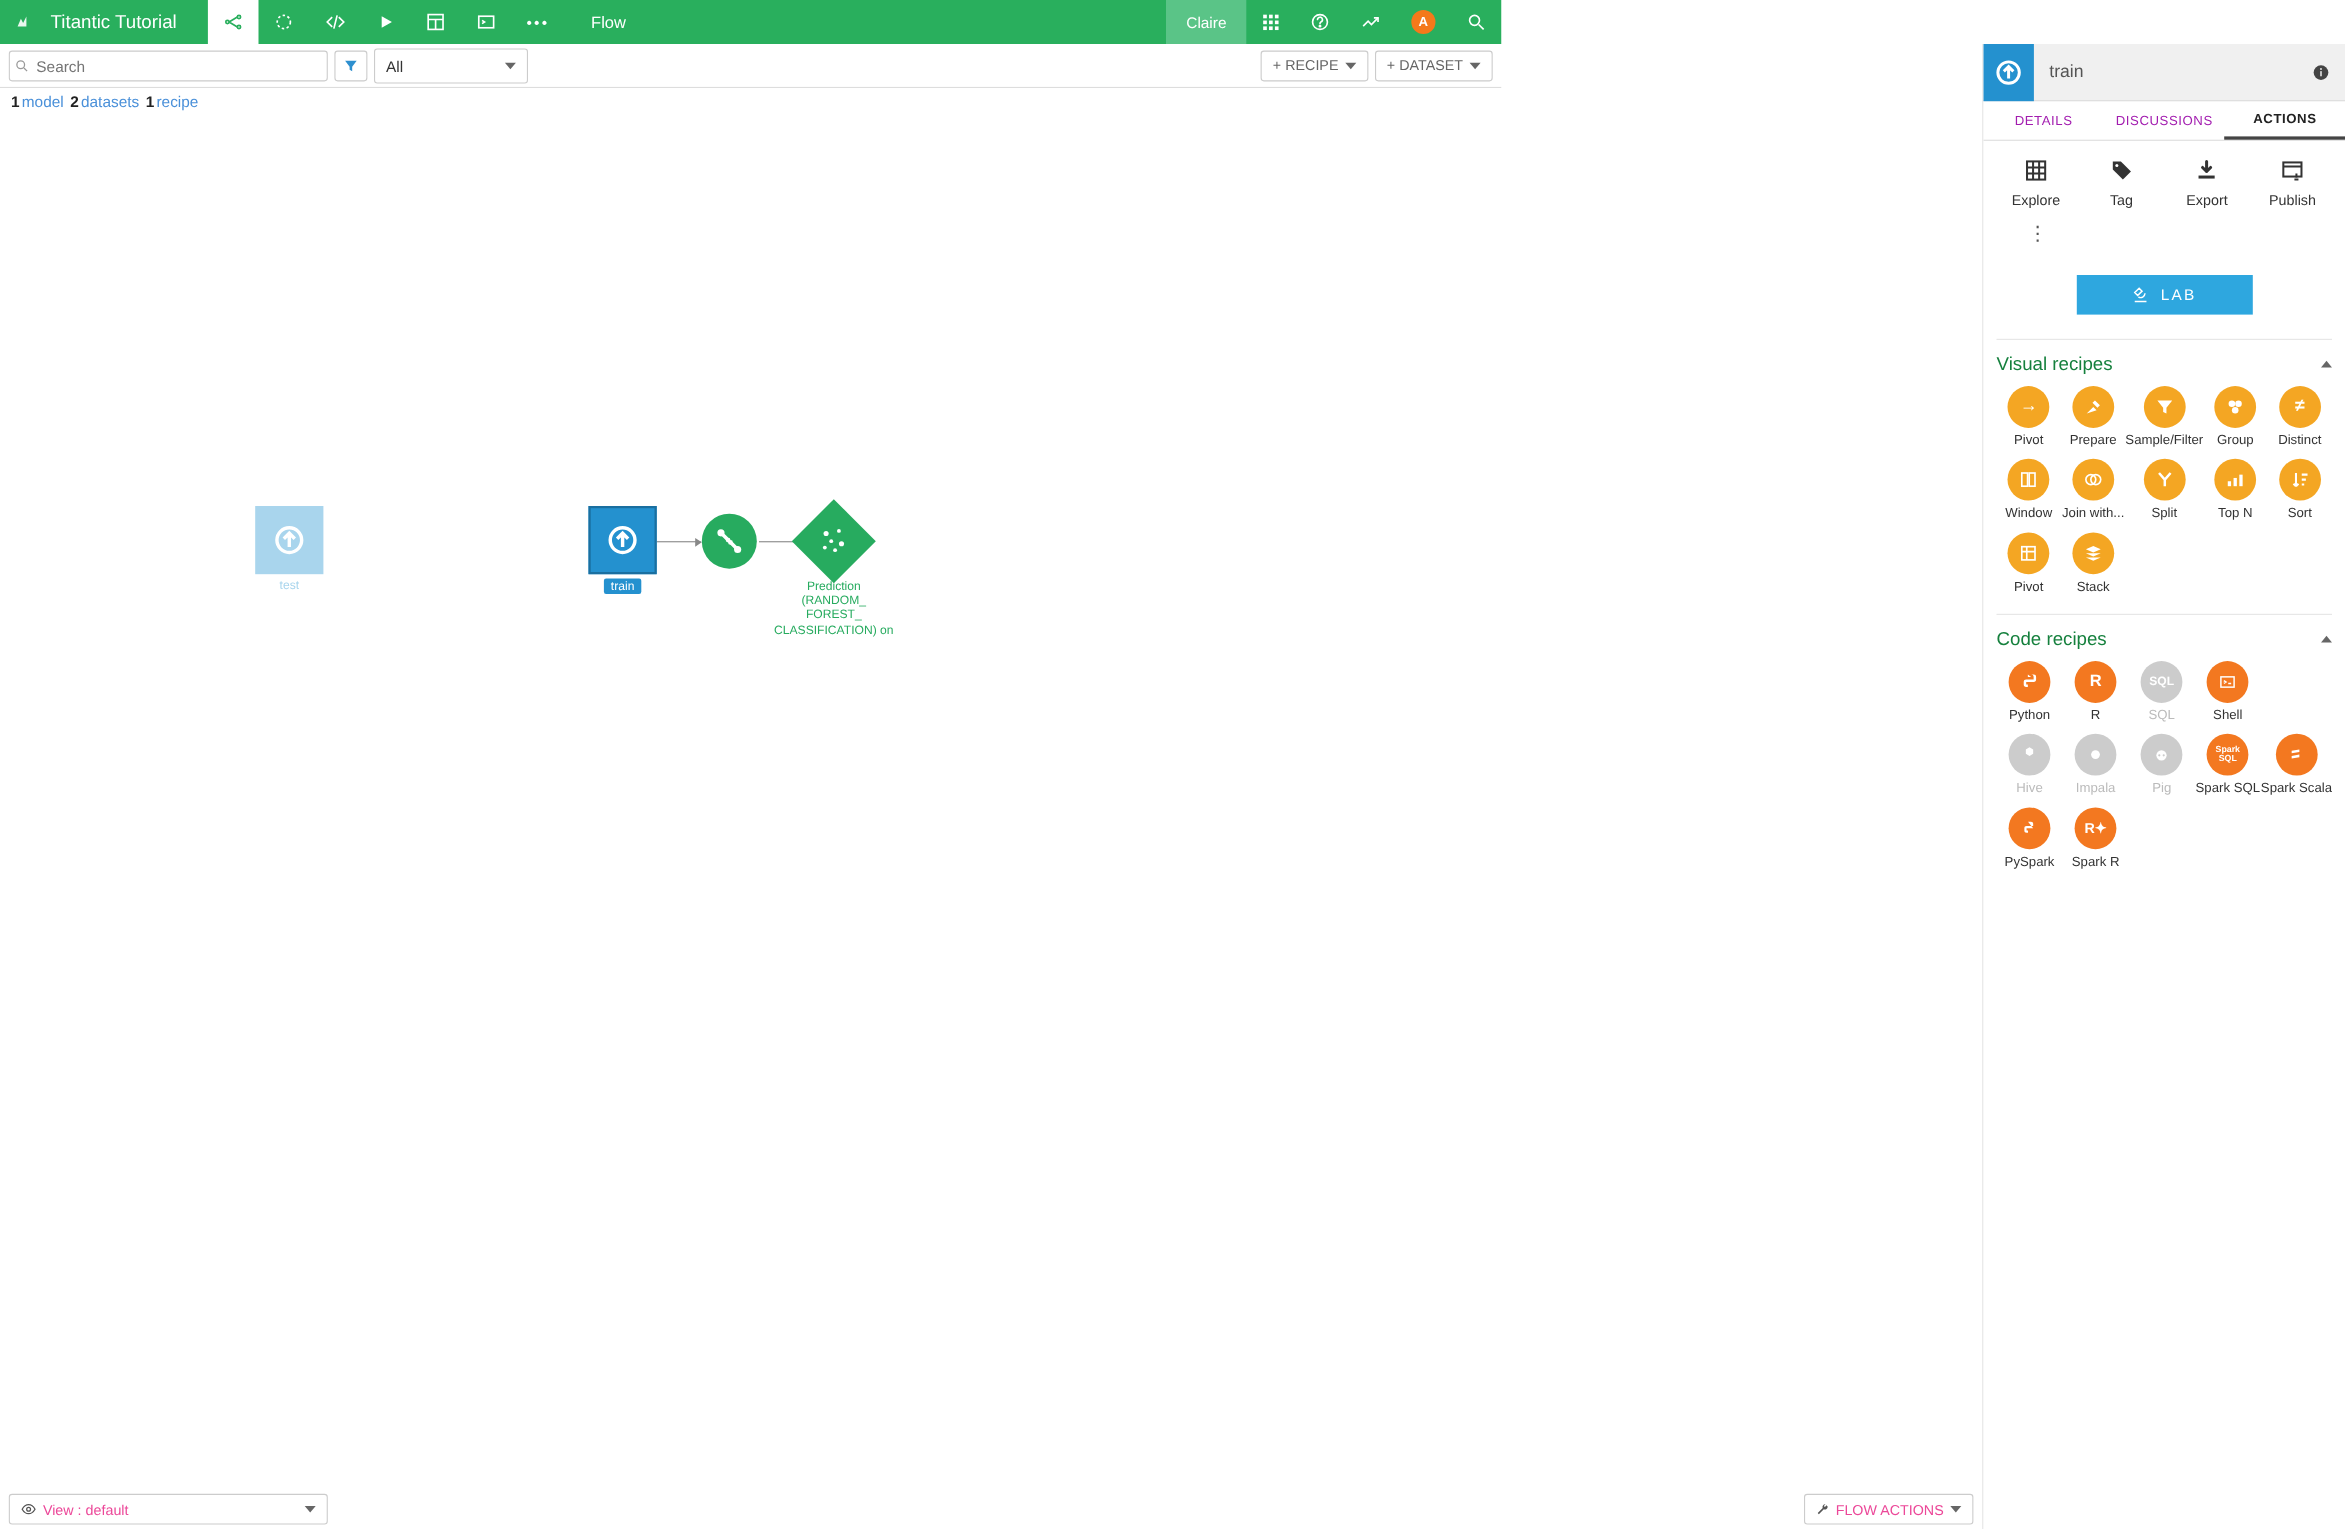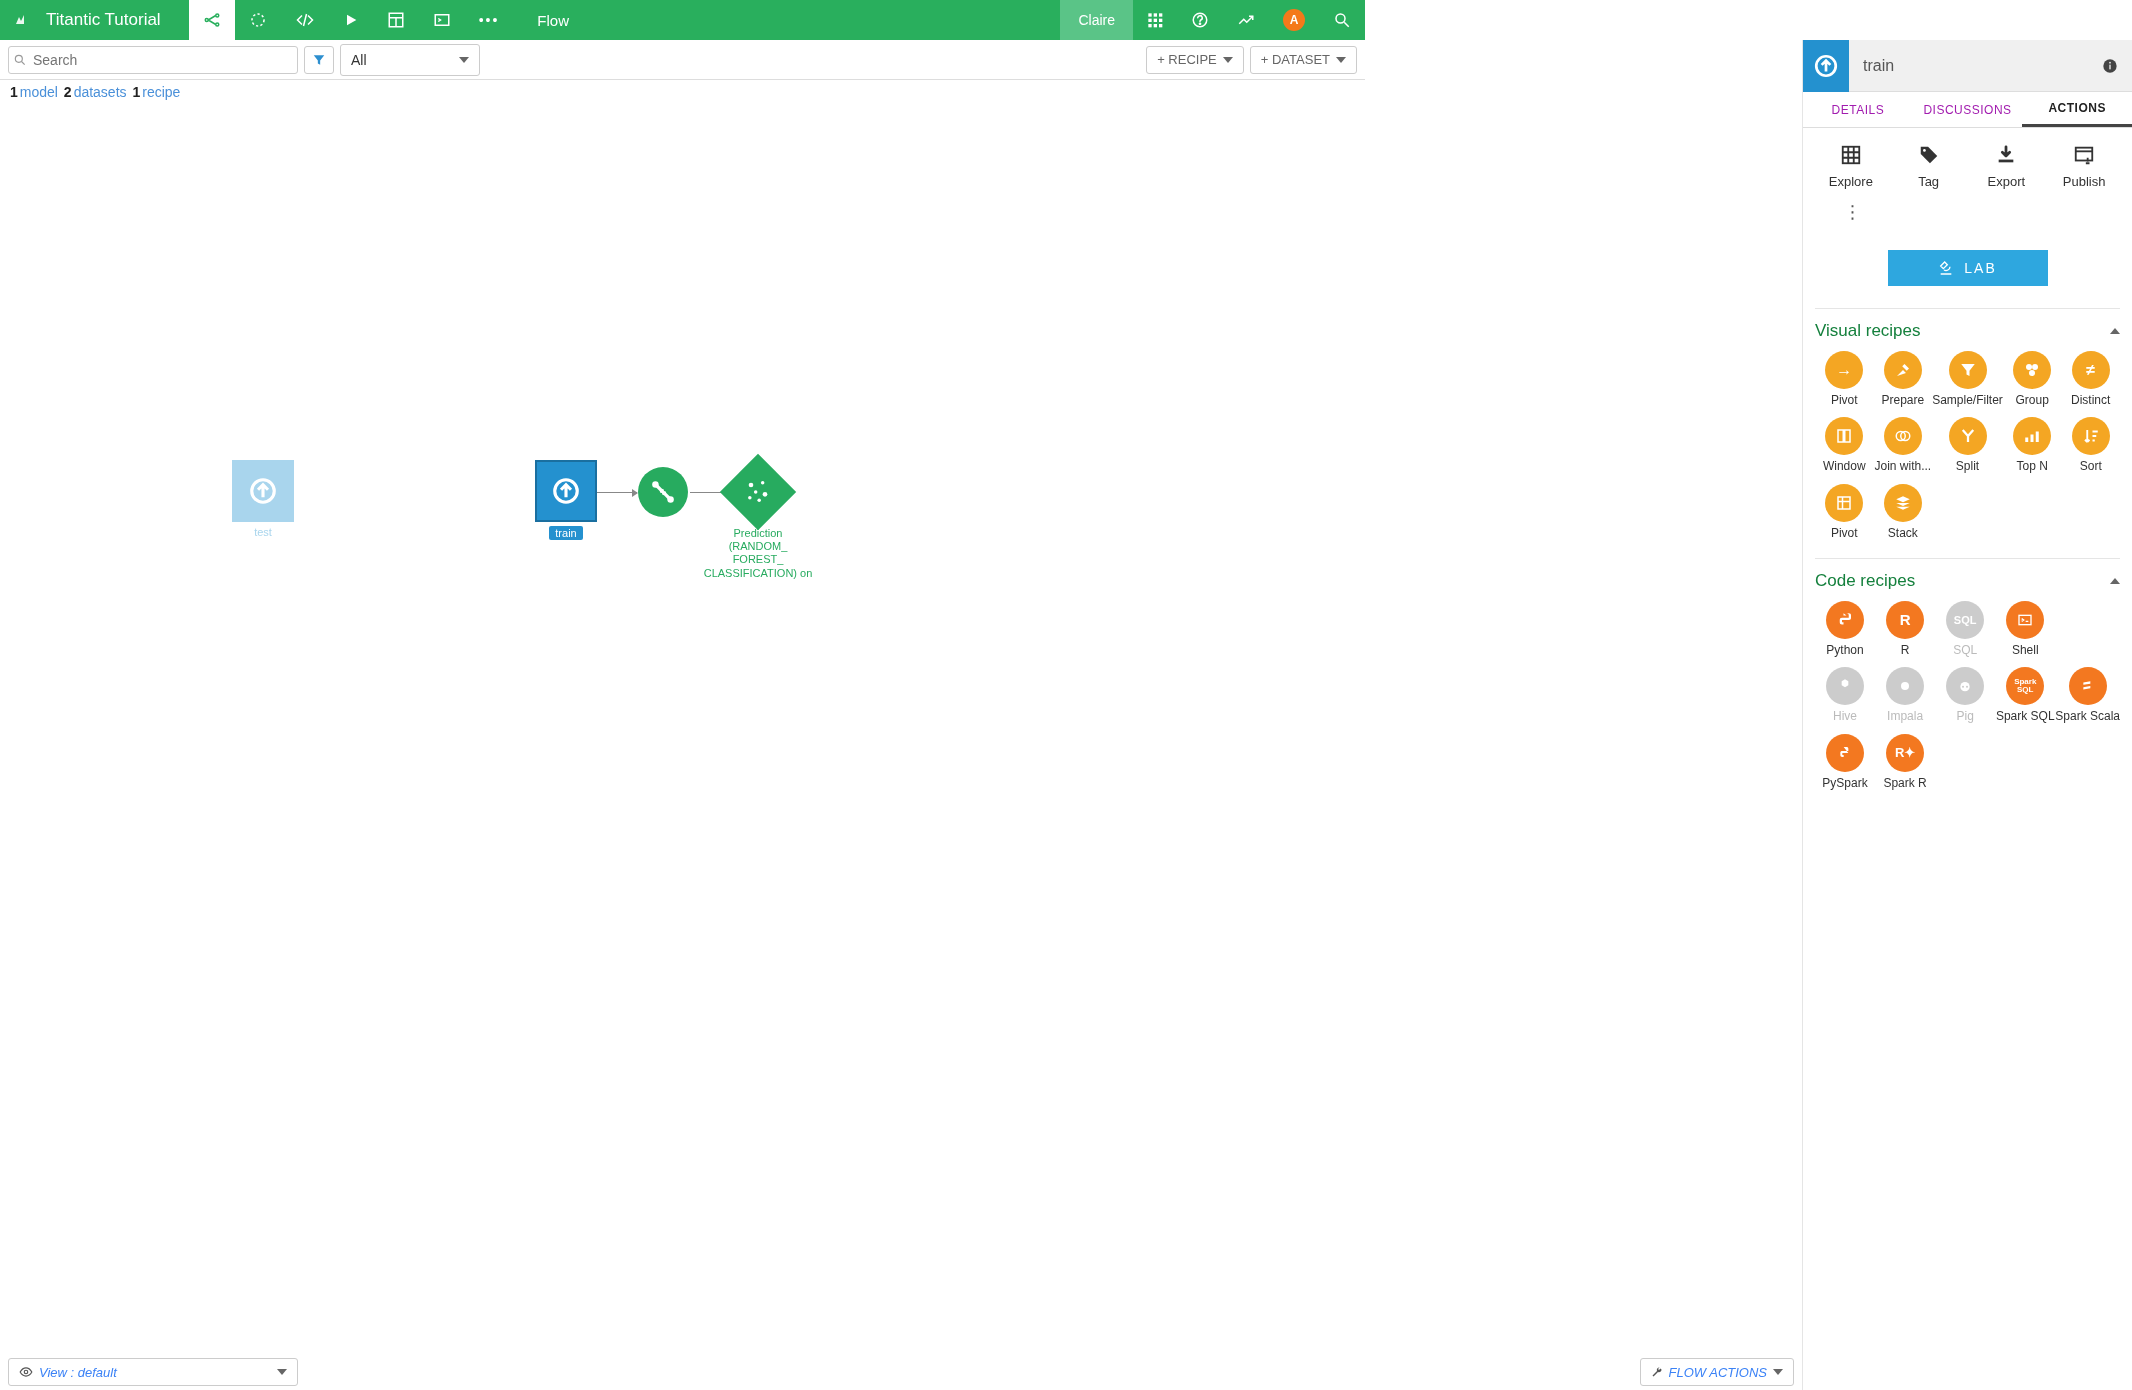--- a/index.html
+++ b/index.html
@@ -47,21 +47,21 @@
 .circle-node { width: 50px; height: 50px; border-radius: 50%; background: #27ab5f; display: flex; align-items: center; justify-content: center; color: #fff; margin: 0 auto; }
 .diamond { width: 54px; height: 54px; background: #27ab5f; transform: rotate(45deg); margin: 0 auto; position: relative; }
 .diamond-inner { transform: rotate(-45deg); color: #fff; font-size: 10px; position:absolute; inset:0; display:flex; align-items:center; justify-content:center; }
 .pred-label { color: #27ab5f; font-size: 11px; margin-top: 8px; line-height: 1.2; white-space: pre-line; }
 
 .edge { position: absolute; height: 1px; background: #888; }
 .edge::after { content:''; position: absolute; right: -1px; top: -3px; border-left: 6px solid #888; border-top: 4px solid transparent; border-bottom: 4px solid transparent; }
 
 
 .bottom-bar { position: absolute; left: 0; right: 0; bottom: 0; height: 36px; display: flex; align-items: center; justify-content: space-between; padding: 0 8px; }
-.bb-item { height: 28px; border: 1px solid #ccc; border-radius: 3px; display: flex; align-items: center; padding: 0 10px; gap: 6px; font-size: 13px; cursor: pointer; color: #3b82f6; font-style: italic; }
+.bb-item { height: 28px; border: 1px solid #ccc; border-radius: 3px; display: flex; align-items: center; padding: 0 10px; gap: 6px; font-size: 13px; cursor: pointer; color: #ec4899; }
 .bb-item.left { width: 290px; justify-content: space-between; }
 
 
 .right-panel { position: absolute; top: 40px; right: 0; width: 330px; bottom: 0; background: #fff; border-left: 1px solid #e5e5e5; display: flex; flex-direction: column; overflow: hidden; }
 .rp-head { height: 52px; background: #f0f0f0; display: flex; align-items: center; border-bottom: 1px solid #ddd; }
 .rp-head .rp-icon { width: 46px; height: 52px; background: #2491cf; display: flex; align-items: center; justify-content: center; color: #fff; }
 .rp-head .rp-title { flex: 1; font-size: 16px; padding-left: 14px; color: #555; }
 .rp-head .info-icon { width: 30px; color: #444; text-align:center; }
 .rp-tabs { display: flex; height: 36px; border-bottom: 1px solid #ddd; }
 .rp-tabs .tab { flex: 1; display: flex; align-items: center; justify-content: center; font-size: 12px; letter-spacing: 0.5px; color: #a21caf; cursor: pointer; }

